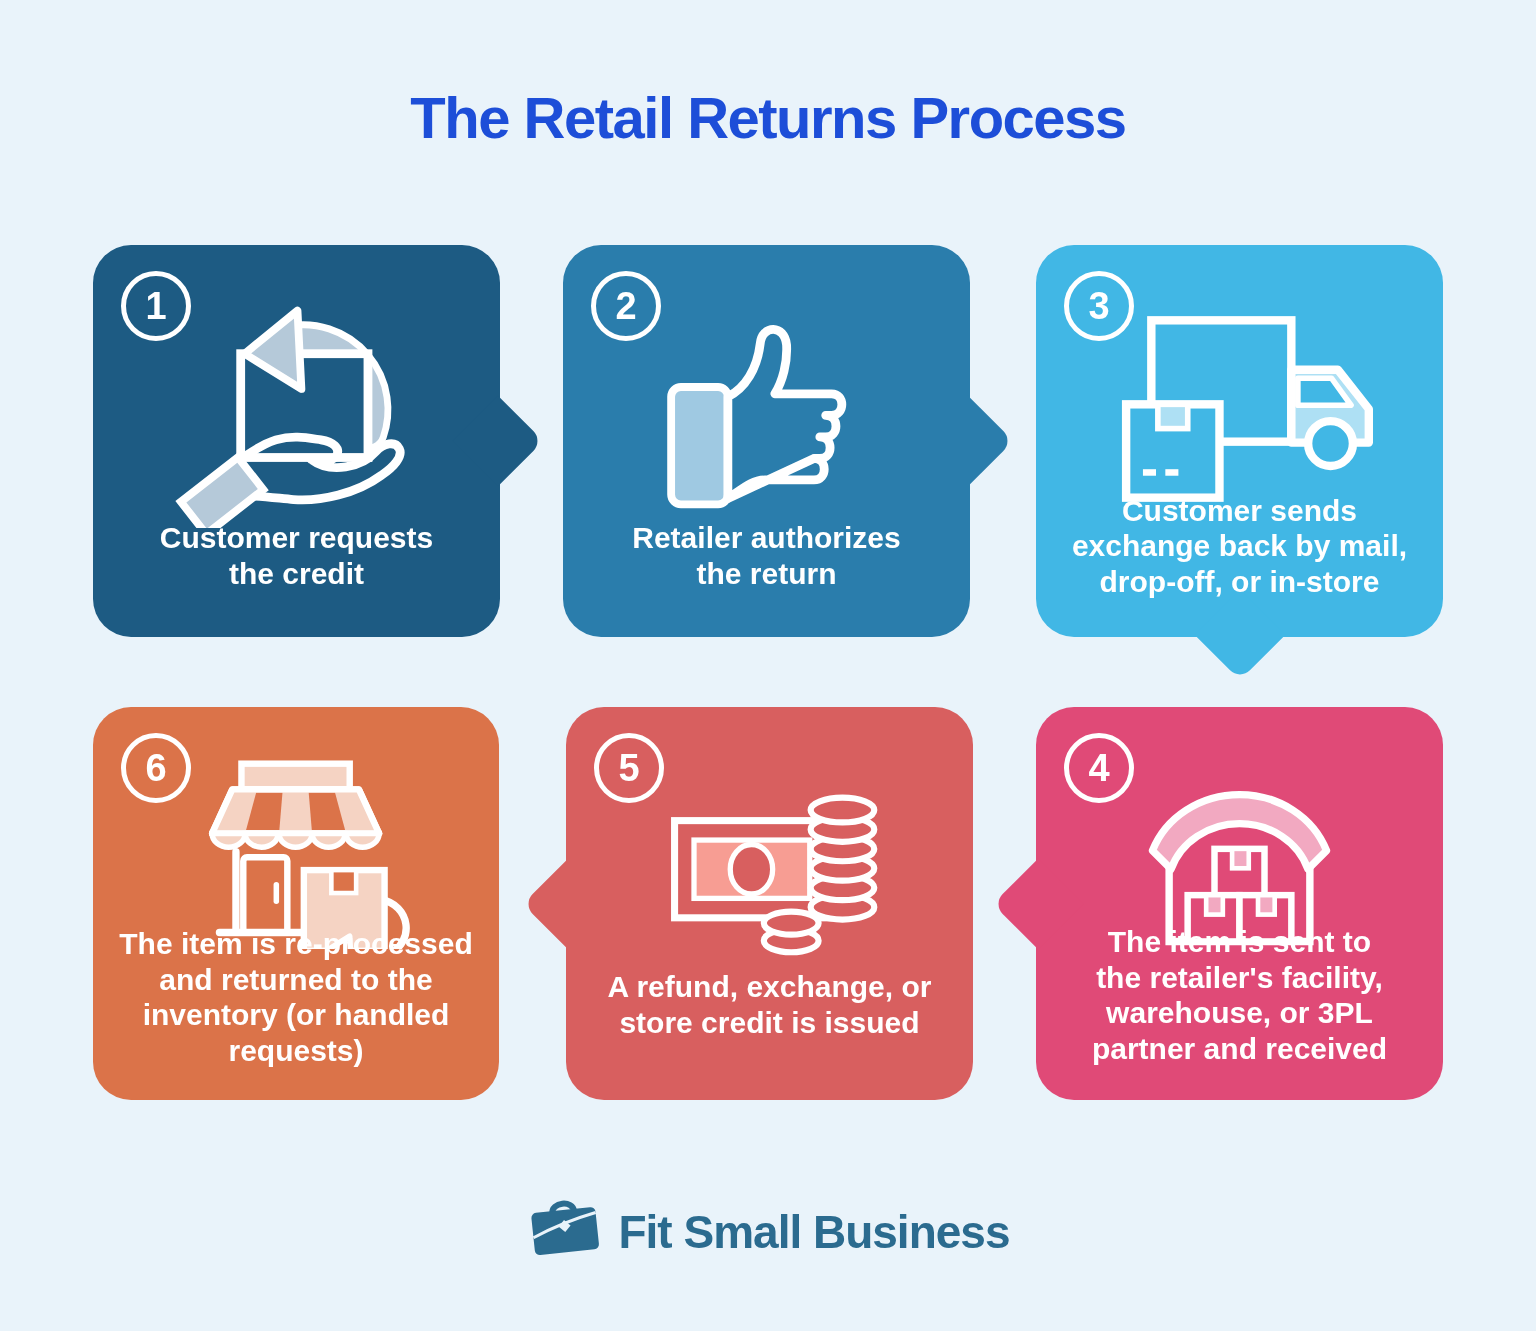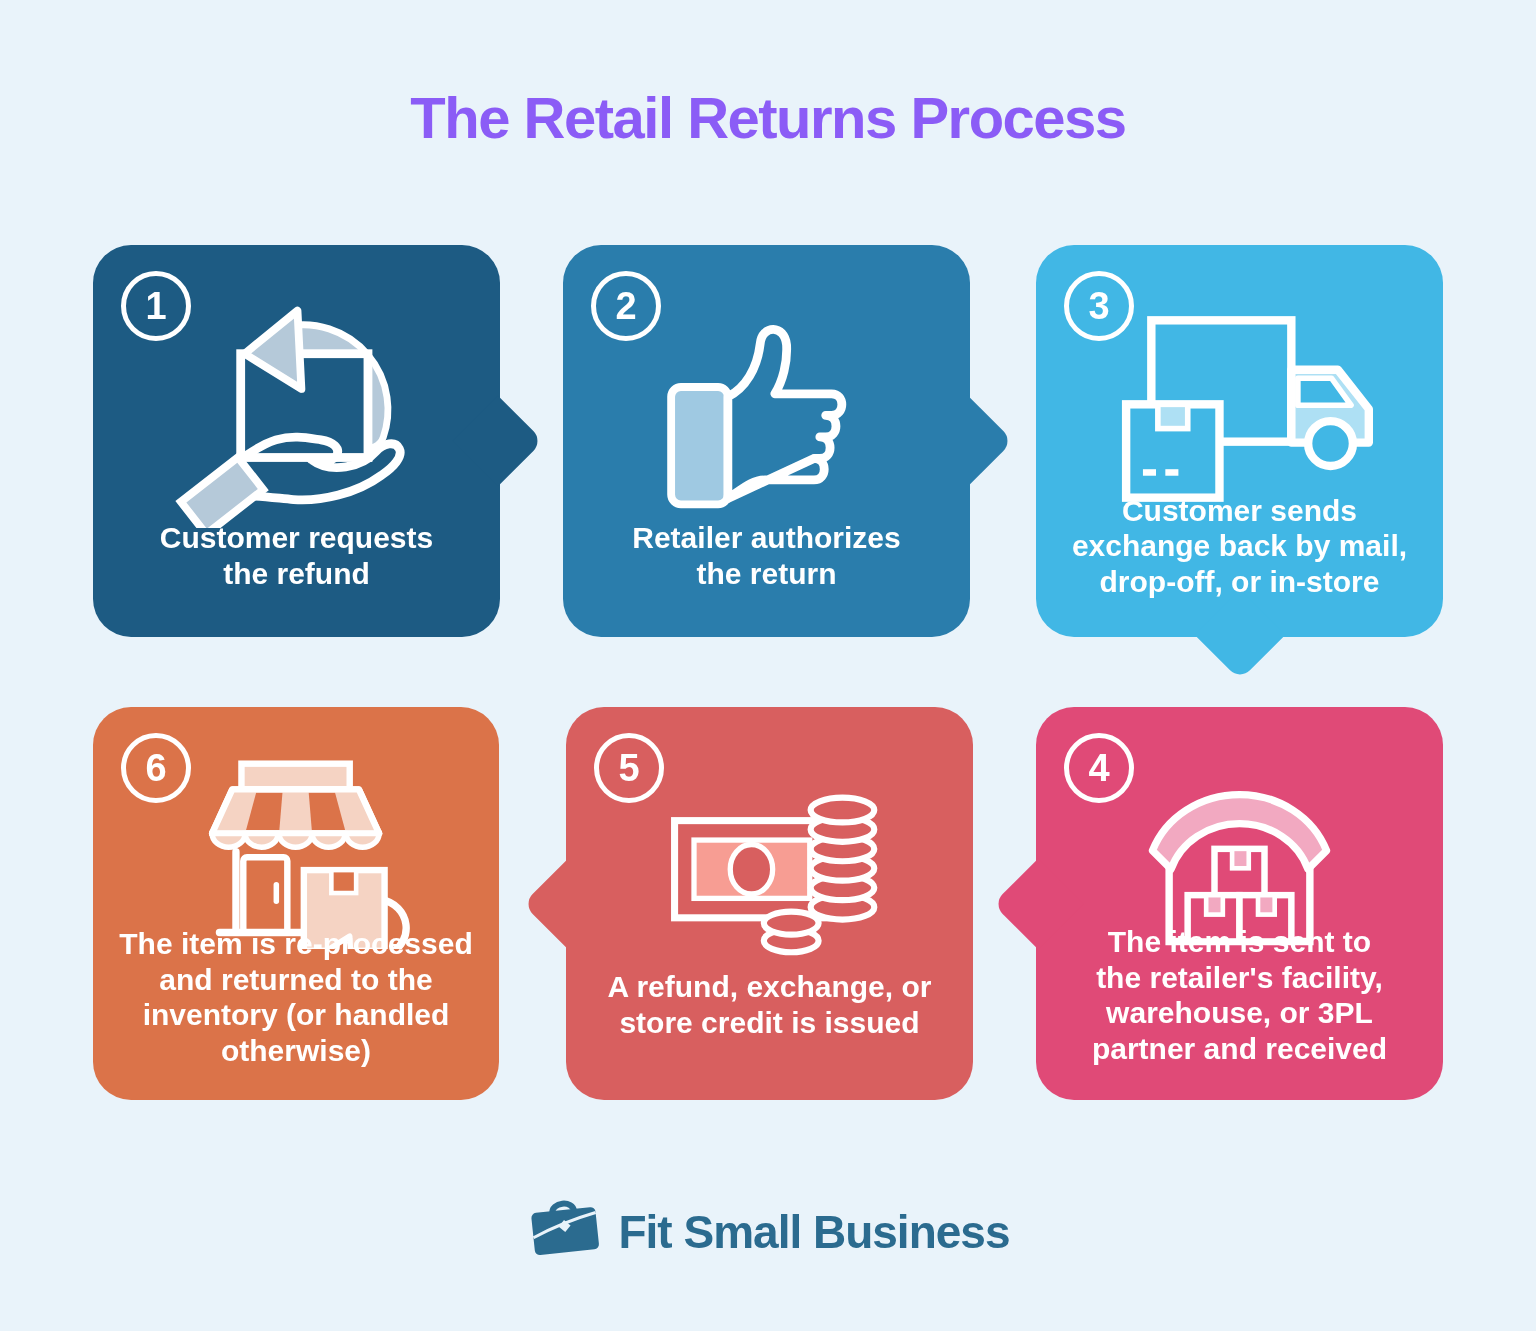--- a/index.html
+++ b/index.html
@@ -1,19 +1,19 @@
 <!DOCTYPE html>
 <html><head>
 <meta charset="utf-8">
 <style>
   html,body{margin:0;padding:0;background:#e9f3fa;}
   .canvas{position:relative;width:1536px;height:1331px;background:#e9f3fa;
           font-family:"Liberation Sans",sans-serif;overflow:hidden;}
   .title{position:absolute;top:84px;left:0;width:100%;text-align:center;
-         font-size:58px;font-weight:800;letter-spacing:-1.5px;color:#8b5cf6;}
+         font-size:58px;font-weight:800;letter-spacing:-1.5px;color:#1d4ed8;}
   .step{position:absolute;border-radius:38px;}
   .s1{left:93px;top:245px;width:407px;height:392px;background:#1d5b83;}
   .s2{left:563px;top:245px;width:407px;height:392px;background:#2a7dac;}
   .s3{left:1036px;top:245px;width:407px;height:392px;background:#41b7e5;}
   .s4{left:1036px;top:707px;width:407px;height:393px;background:#e04a77;}
   .s5{left:566px;top:707px;width:407px;height:393px;background:#d85f5f;}
   .s6{left:93px;top:707px;width:406px;height:393px;background:#db7349;}
   .pointer{position:absolute;width:64px;height:64px;}
   .p-right{right:-30px;top:50%;transform:translateY(-50%) rotate(45deg);border-top-right-radius:14px;}
   .p-down{bottom:-30px;left:50%;transform:translateX(-50%) rotate(45deg);border-bottom-right-radius:14px;}
@@ -53,21 +53,21 @@
       <svg width="245" height="235" viewBox="0 0 250 240">
         <path d="M198,142 A70,70 0 0 0 120,50" fill="none" stroke="#fff" stroke-width="40" stroke-linecap="round"></path>
         <path d="M198,142 A70,70 0 0 0 120,50" fill="none" stroke="#b5c9d9" stroke-width="26" stroke-linecap="round"></path>
         <rect x="68" y="62" width="130" height="106" fill="#1d5b83" stroke="#fff" stroke-width="9"></rect>
         <polygon points="72,62 126,18 130,98" fill="#b5c9d9" stroke="#fff" stroke-width="8" stroke-linejoin="round"></polygon>
         <path d="M40,192 C60,176 84,156 104,150 C122,145 136,148 150,150 C162,152 170,158 166,166 C163,172 152,172 140,170 M140,170 C160,185 192,178 206,162 C214,153 226,151 230,159 C234,167 224,178 212,186 C186,205 150,213 122,211 C100,209 74,205 58,208" fill="none" stroke="#fff" stroke-width="9" stroke-linecap="round" stroke-linejoin="round"></path>
         <rect x="12" y="186" width="74" height="42" fill="#b5c9d9" stroke="#fff" stroke-width="8" transform="rotate(-38 49 207)"></rect>
       </svg>
     </div>
     <div class="caption">Customer requests
-the refund</div>
+the credit</div>
   </div>
 
   <div class="step s2">
     <div class="pointer p-right"></div>
     <div class="num">2</div>
     <div class="icon-wrap">
       <svg width="240" height="225" viewBox="0 0 240 230">
         <rect x="22" y="92" width="58" height="120" rx="10" fill="#9fc9e2" stroke="#fff" stroke-width="8"></rect>
         <path d="M80,206 V102 C98,93 110,73 113,48 C115,28 138,28 140,49 C141,67 136,86 128,99 H186 C200,99 200,121 186,121 H180 M180,121 C194,121 194,143 180,143 H174 M174,143 C188,143 188,165 174,165 H168 M168,165 C182,165 182,187 168,187 H118 C104,187 94,197 80,206 Z" fill="none" stroke="#fff" stroke-width="9" stroke-linecap="round" stroke-linejoin="round"></path>
       </svg>
@@ -163,21 +163,21 @@
         <line x1="98" y1="148" x2="98" y2="166" stroke="#fff" stroke-width="6" stroke-linecap="round"></line>
         <path d="M212,164 C244,170 250,210 220,224 C205,231 186,232 170,228" fill="none" stroke="#fff" stroke-width="8" stroke-linecap="round"></path>
         <rect x="128" y="132" width="88" height="88" fill="#f5d3c3" stroke="#fff" stroke-width="7"></rect>
         <rect x="158" y="132" width="27" height="25" fill="#db7349" stroke="#fff" stroke-width="5"></rect>
         <polygon points="146,224 178,204 180,244" fill="#db7349" stroke="#fff" stroke-width="6" stroke-linejoin="round"></polygon>
       </svg>
     </div>
     <div class="caption">The item is re-processed
 and returned to the
 inventory (or handled
-otherwise)</div>
+requests)</div>
   </div>
 
   <div class="footer">
     <span style="display:inline-flex;">
       <svg width="78" height="66" viewBox="0 0 92 76">
         <g transform="rotate(-6 46 42)">
           <path d="M33,22 C33,8 59,8 59,22" fill="none" stroke="#2b6b8f" stroke-width="7"></path>
           <rect x="8" y="19" width="76" height="50" rx="6" fill="#2b6b8f"></rect>
           <path d="M8,48 C32,38 62,30 84,26" fill="none" stroke="#e9f3fa" stroke-width="3.5"></path>
           <path d="M46,31 l7,7 -7,7 -7,-7 z" fill="#e9f3fa"></path>

